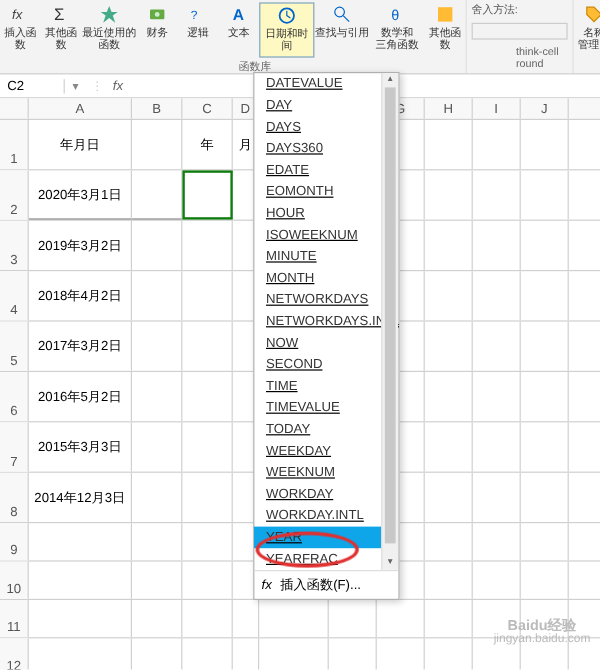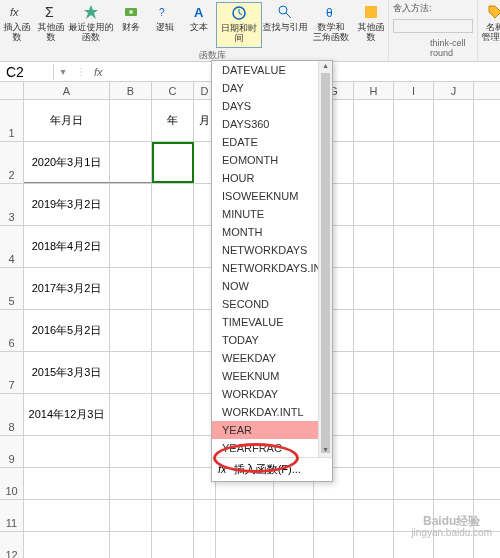--- a/index.html
+++ b/index.html
@@ -9,43 +9,43 @@
 .ribbon-grp { display: flex; flex-direction: column; align-items: center; border-right: 1px solid #e0e0e0; padding: 2px 0 0 0; }
 .ribbon-btns { display: flex; }
 .rbtn { display: flex; flex-direction: column; align-items: center; justify-content: flex-start; width: 34px; height: 46px; cursor: pointer; padding-top: 2px; }
 .rbtn.wide { width: 46px; }
 .ribbon .icon { width: 16px; height: 16px; margin-bottom: 2px; }
 .rbtn-label { font-size: 9px; text-align: center; line-height: 10px; color: #333; }
 .grp-label { font-size: 9px; color: #666; padding: 1px 0; margin-left: 37px; }
 .active-btn { background: #fef9c3; border: 1px solid #7ba4c9; }
 
 .formula-bar { height: 20px; display: flex; align-items: center; border-bottom: 1px solid #d0d0d0; background: #fff; }
-.name-box { width: 54px; border-right: 1px solid #d0d0d0; padding-left: 6px; font-size: 14px; }
+.name-box { width: 54px; border-right: 1px solid #d0d0d0; padding-left: 6px; font-size: 11px; }
 .fb-btn { width: 18px; text-align: center; color: #888; font-size: 10px; }
 .fx-label { font-style: italic; color: #666; font-size: 11px; padding: 0 4px; }
 
 .sheet { position: relative; }
 .col-headers { display: flex; height: 18px; border-bottom: 1px solid #d0d0d0; background: #f8f8f8; }
 .corner { width: 24px; border-right: 1px solid #d0d0d0; }
 .col-h { border-right: 1px solid #d0d0d0; text-align: center; font-size: 11px; color: #555; line-height: 18px; }
 .cA { width: 86px; } .cB { width: 42px; } .cC { width: 42px; } .cD { width: 22px; }
 .cE { width: 58px; } .cF { width: 40px; } .cG { width: 40px; } .cH { width: 40px; } .cI { width: 40px; } .cJ { width: 40px; }
 
 .rows { }
 .row { display: flex; border-bottom: 1px solid #d0d0d0; }
 .row-h { width: 24px; background: #f8f8f8; border-right: 1px solid #d0d0d0; text-align: center; font-size: 11px; color: #555; display: flex; align-items: flex-end; justify-content: center; padding-bottom: 2px; }
 .cell { border-right: 1px solid #d0d0d0; display: flex; align-items: center; justify-content: center; font-size: 11px; padding: 0 2px; }
 .row.tall { height: 42px; }
 .row.norm { height: 32px; }
 .selected { border: 2px solid #107c10; position: relative; z-index: 2; }
 
 .dropdown { position: absolute; left: 211px; top: 60px; width: 122px; background: #fff; border: 1px solid #b0b0b0; box-shadow: 2px 2px 6px rgba(0,0,0,0.2); z-index: 20; }
-.dd-list { max-height: 432px; overflow-y: auto; position: relative; }
+.dd-list { max-height: 432px; overflow-y: auto; position: relative; text-decoration: underline; }
 .dd-item { padding: 3px 10px; font-size: 11px; color: #333; cursor: pointer; }
-.dd-item.highlight { background: #fca5a5; }
+.dd-item.highlight { background: #0ea5e9; }
 .dd-footer { border-top: 1px solid #ddd; padding: 4px 6px; font-size: 11px; }
 .dd-footer .fx { font-style: italic; margin-right: 4px; }
 .scrollbar { position: absolute; right: 0; top: 0; width: 14px; height: 100%; background: #f0f0f0; border-left: 1px solid #ddd; }
 .scroll-arrow { height: 12px; text-align: center; font-size: 8px; color: #666; }
 .scroll-thumb { background: #c8c8c8; margin: 0 2px; height: 380px; }
 
 .circle { position: absolute; left: 213px; top: 443px; width: 86px; height: 30px; border: 3px solid #e03030; border-radius: 50%; z-index: 25; pointer-events: none; }
 
 .watermark { position: absolute; right: 8px; bottom: 19px; font-size: 10px; color: #bbb; text-align: center; line-height: 12px; z-index: 30; }
 .wm-logo { font-size: 12px; font-weight: bold; }
@@ -355,20 +355,21 @@
       <div class="dd-item">EDATE</div>
       <div class="dd-item">EOMONTH</div>
       <div class="dd-item">HOUR</div>
       <div class="dd-item">ISOWEEKNUM</div>
       <div class="dd-item">MINUTE</div>
       <div class="dd-item">MONTH</div>
       <div class="dd-item">NETWORKDAYS</div>
       <div class="dd-item">NETWORKDAYS.INTL</div>
       <div class="dd-item">NOW</div>
       <div class="dd-item">SECOND</div>
+      <div class="dd-item">TIME</div>
       <div class="dd-item">TIMEVALUE</div>
       <div class="dd-item">TODAY</div>
       <div class="dd-item">WEEKDAY</div>
       <div class="dd-item">WEEKNUM</div>
       <div class="dd-item">WORKDAY</div>
       <div class="dd-item">WORKDAY.INTL</div>
       <div class="dd-item highlight">YEAR</div>
       <div class="dd-item">YEARFRAC</div>
       <div class="scrollbar">
       <div class="scroll-arrow">▴</div>

